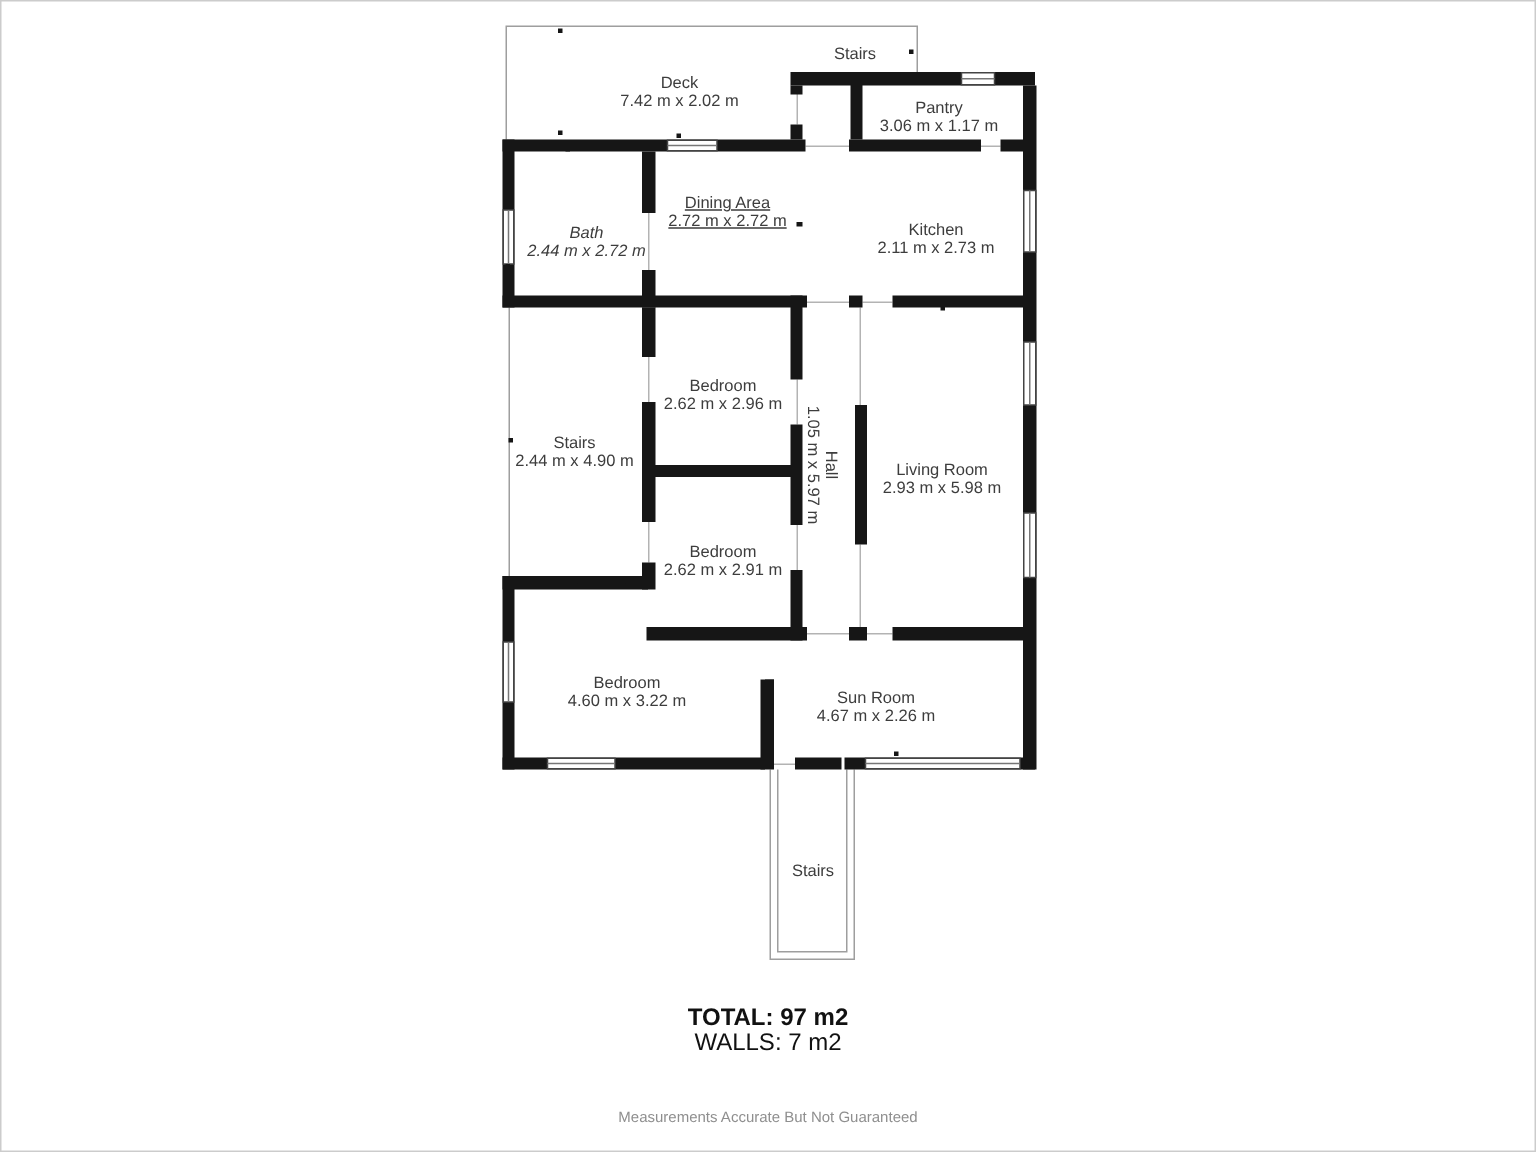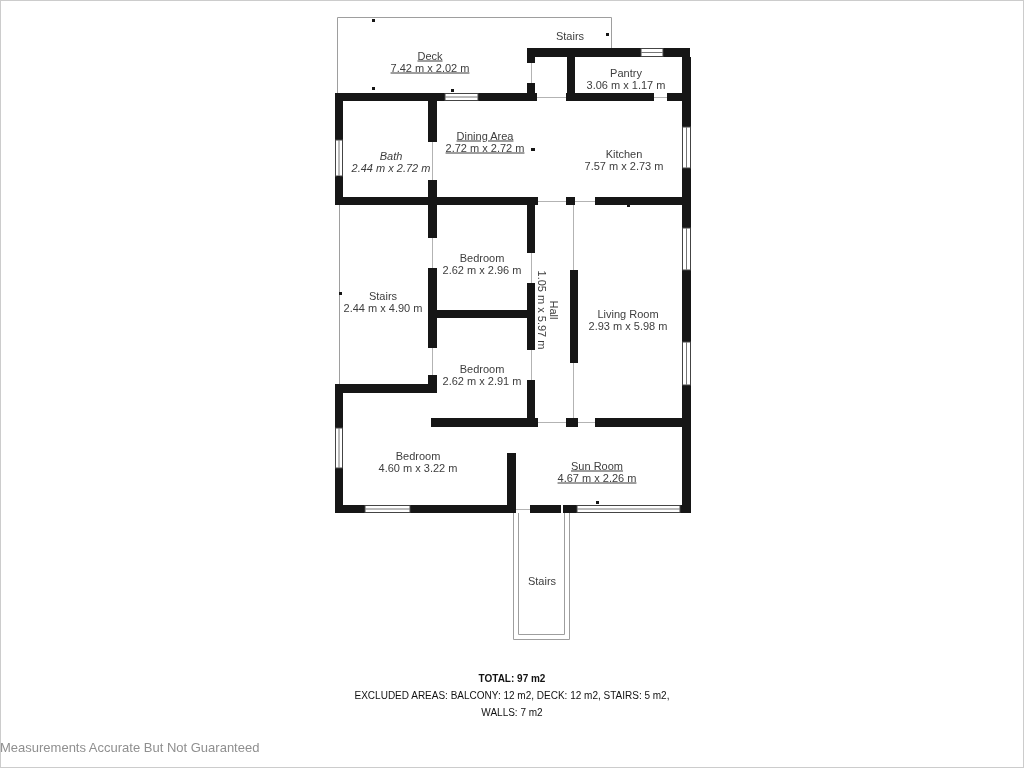--- a/index.html
+++ b/index.html
@@ -5,24 +5,24 @@
   html,body{margin:0;padding:0;background:#fff;}
   body{width:1024px;height:768px;position:relative;overflow:hidden;
        font-family:"Liberation Sans","DejaVu Sans",sans-serif;}
   .frame{position:absolute;left:0;top:0;right:0;bottom:0;border:1px solid #cccccc;pointer-events:none;}
   #plan-svg{position:absolute;left:0;top:0;}
   .room-label{position:absolute;transform:translate(-50%,-50%);text-align:center;
               color:#3d3d3d;font-size:11px;line-height:11.5px;white-space:nowrap;}
   .room-label .dims{display:block;}
   .room-label.rotated{transform:translate(-50%,-50%) rotate(90deg);}
   .footer{position:absolute;left:0;right:0;top:670px;text-align:center;color:#111;
-          font-size:10px;line-height:17px;}
+          font-size:16px;line-height:17px;}
   .footer .total{font-weight:bold;}
-  .disclaimer{position:absolute;left:0;right:0;top:740px;
-              font-size:13px;color:#8f8f8f;}
+  .disclaimer{position:absolute;left:0;right:0;top:740px;text-align:center;
+              font-size:10px;color:#8f8f8f;}
 </style>
 </head>
 <body>
 
 <div class="frame"></div>
 
 <svg id="plan-svg" width="1024" height="768" viewBox="0 0 1024 768">
 
   <g stroke="#9e9e9e" stroke-width="1" fill="none">
     <path d="M337.5,93 L337.5,17.5 L611.5,17.5 L611.5,48"></path>
@@ -121,42 +121,42 @@
     <rect x="479" y="311" width="3" height="3"></rect>
     <rect x="479" y="201" width="3" height="3"></rect>
     <rect x="627" y="204" width="3" height="3"></rect>
     <rect x="627" y="419" width="3" height="3"></rect>
     <rect x="596" y="501" width="3" height="3"></rect>
     <rect x="417" y="386" width="3" height="3"></rect>
     <rect x="510" y="453" width="6" height="6"></rect>
   </g>
 </svg>
 
-<div class="room-label" style="left:430px;top:62px;text-decoration:underline;">
+<div class="room-label" style="left:453px;top:62px;">
   <span>Deck</span>
   <span class="dims">7.42 m x 2.02 m</span>
 </div>
 <div class="room-label" style="left:570px;top:37px;">
   <span>Stairs</span>
 </div>
 <div class="room-label" style="left:626px;top:79px;">
   <span>Pantry</span>
   <span class="dims">3.06 m x 1.17 m</span>
 </div>
 <div class="room-label" style="left:391px;top:162px;font-style:italic;">
   <span>Bath</span>
   <span class="dims">2.44 m x 2.72 m</span>
 </div>
 <div class="room-label" style="left:485px;top:142px;text-decoration:underline;">
   <span>Dining Area</span>
   <span class="dims">2.72 m x 2.72 m</span>
 </div>
 <div class="room-label" style="left:624px;top:160px;">
   <span>Kitchen</span>
-  <span class="dims">7.57 m x 2.73 m</span>
+  <span class="dims">2.11 m x 2.73 m</span>
 </div>
 <div class="room-label" style="left:383px;top:302px;">
   <span>Stairs</span>
   <span class="dims">2.44 m x 4.90 m</span>
 </div>
 <div class="room-label" style="left:482px;top:264px;">
   <span>Bedroom</span>
   <span class="dims">2.62 m x 2.96 m</span>
 </div>
 <div class="room-label rotated" style="left:547px;top:310px;">
@@ -168,26 +168,25 @@
   <span class="dims">2.62 m x 2.91 m</span>
 </div>
 <div class="room-label" style="left:628px;top:320px;">
   <span>Living Room</span>
   <span class="dims">2.93 m x 5.98 m</span>
 </div>
 <div class="room-label" style="left:418px;top:462px;">
   <span>Bedroom</span>
   <span class="dims">4.60 m x 3.22 m</span>
 </div>
-<div class="room-label" style="left:597px;top:472px;text-decoration:underline;">
+<div class="room-label" style="left:584px;top:472px;">
   <span>Sun Room</span>
   <span class="dims">4.67 m x 2.26 m</span>
 </div>
 <div class="room-label" style="left:542px;top:582px;">
   <span>Stairs</span>
 </div>
 
 <div class="footer">
   <div class="total">TOTAL: 97 m2</div>
-  <div>EXCLUDED AREAS: BALCONY: 12 m2, DECK: 12 m2, STAIRS: 5 m2,</div>
   <div>WALLS: 7 m2</div>
 </div>
 <div class="disclaimer">Measurements Accurate But Not Guaranteed</div>
 
 </body></html>

